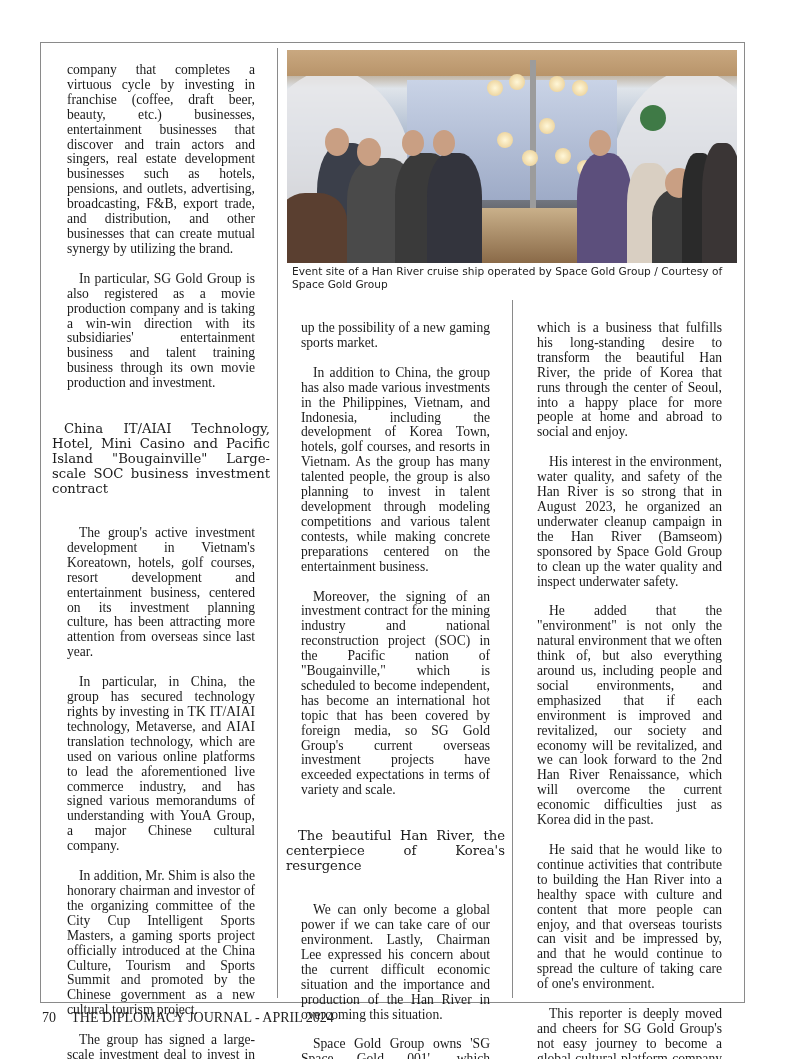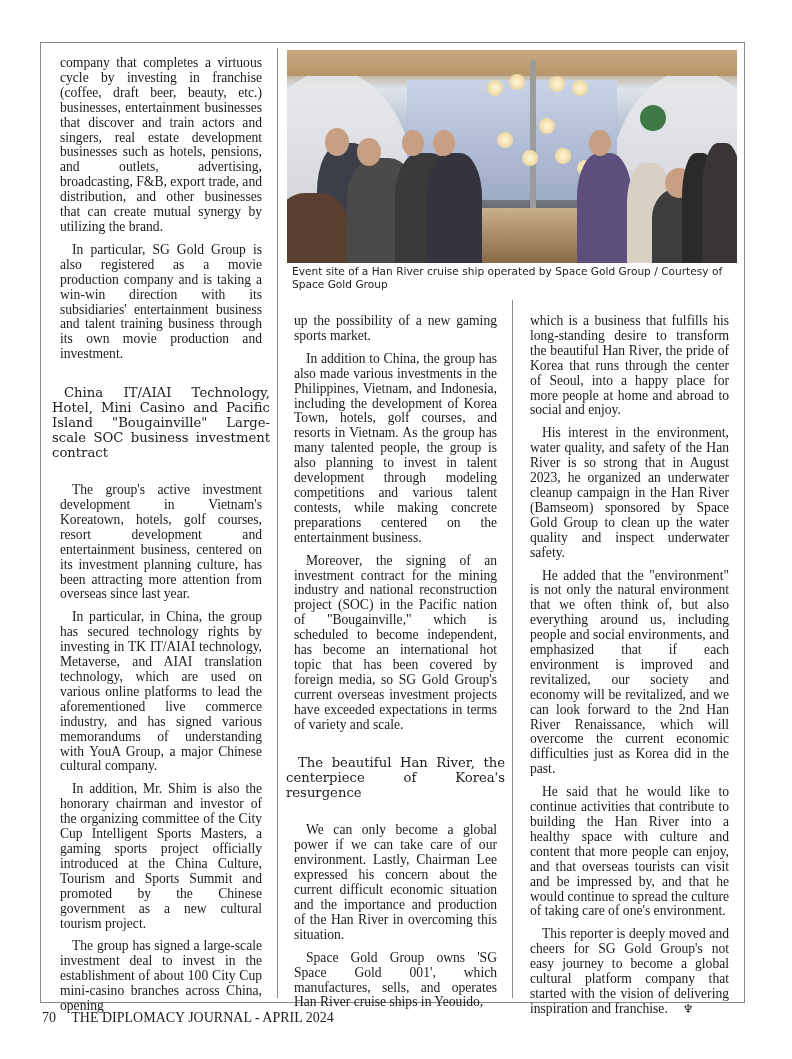--- a/index.html
+++ b/index.html
@@ -1,19 +1,19 @@
 <!DOCTYPE html>
 <html><head>
 <meta charset="utf-8">
 <style>
   html, body { margin: 0; padding: 0; background: #ffffff; }
   body { width: 792px; height: 1059px; position: relative; overflow: hidden; font-family: "DejaVu Serif", "Liberation Serif", serif; color: #1a1a1a; }
   .frame { position: absolute; left: 40px; top: 42px; width: 705px; height: 961px; border: 1px solid #8a8a8a; box-sizing: border-box; }
   .col { position: absolute; font-family: "Liberation Serif", serif; font-size: 13.6px; line-height: 14.9px; text-align: justify; }
-  .col p { margin: 8px; text-indent: 0; }
+  .col p { margin: 15px; text-indent: 0; }
   .col p.indent { text-indent: 12px; }
   .col h3 { margin: 0; font-family: "DejaVu Serif", serif; font-weight: normal; font-size: 13.2px; line-height: 15px; text-align: justify; }
   .col .gap { height: 15px; }
   .c1 { left: 52px; top: 48px; width: 218px; }
   .c2 { left: 286px; top: 306px; width: 219px; }
   .c3 { left: 522px; top: 306px; width: 215px; }
   .divider { position: absolute; width: 1px; background: #8a8a8a; }
   .d1 { left: 277px; top: 48px; height: 950px; }
   .d2 { left: 512px; top: 300px; height: 698px; }
   .photo { position: absolute; left: 287px; top: 50px; width: 450px; height: 213px; overflow: hidden; background: linear-gradient(180deg, #cbb79b 0%, #b7a58d 10%, #dfe4ea 18%, #aebcd0 40%, #8b95a5 60%, #5a5a5e 80%, #3d3a38 100%); }

